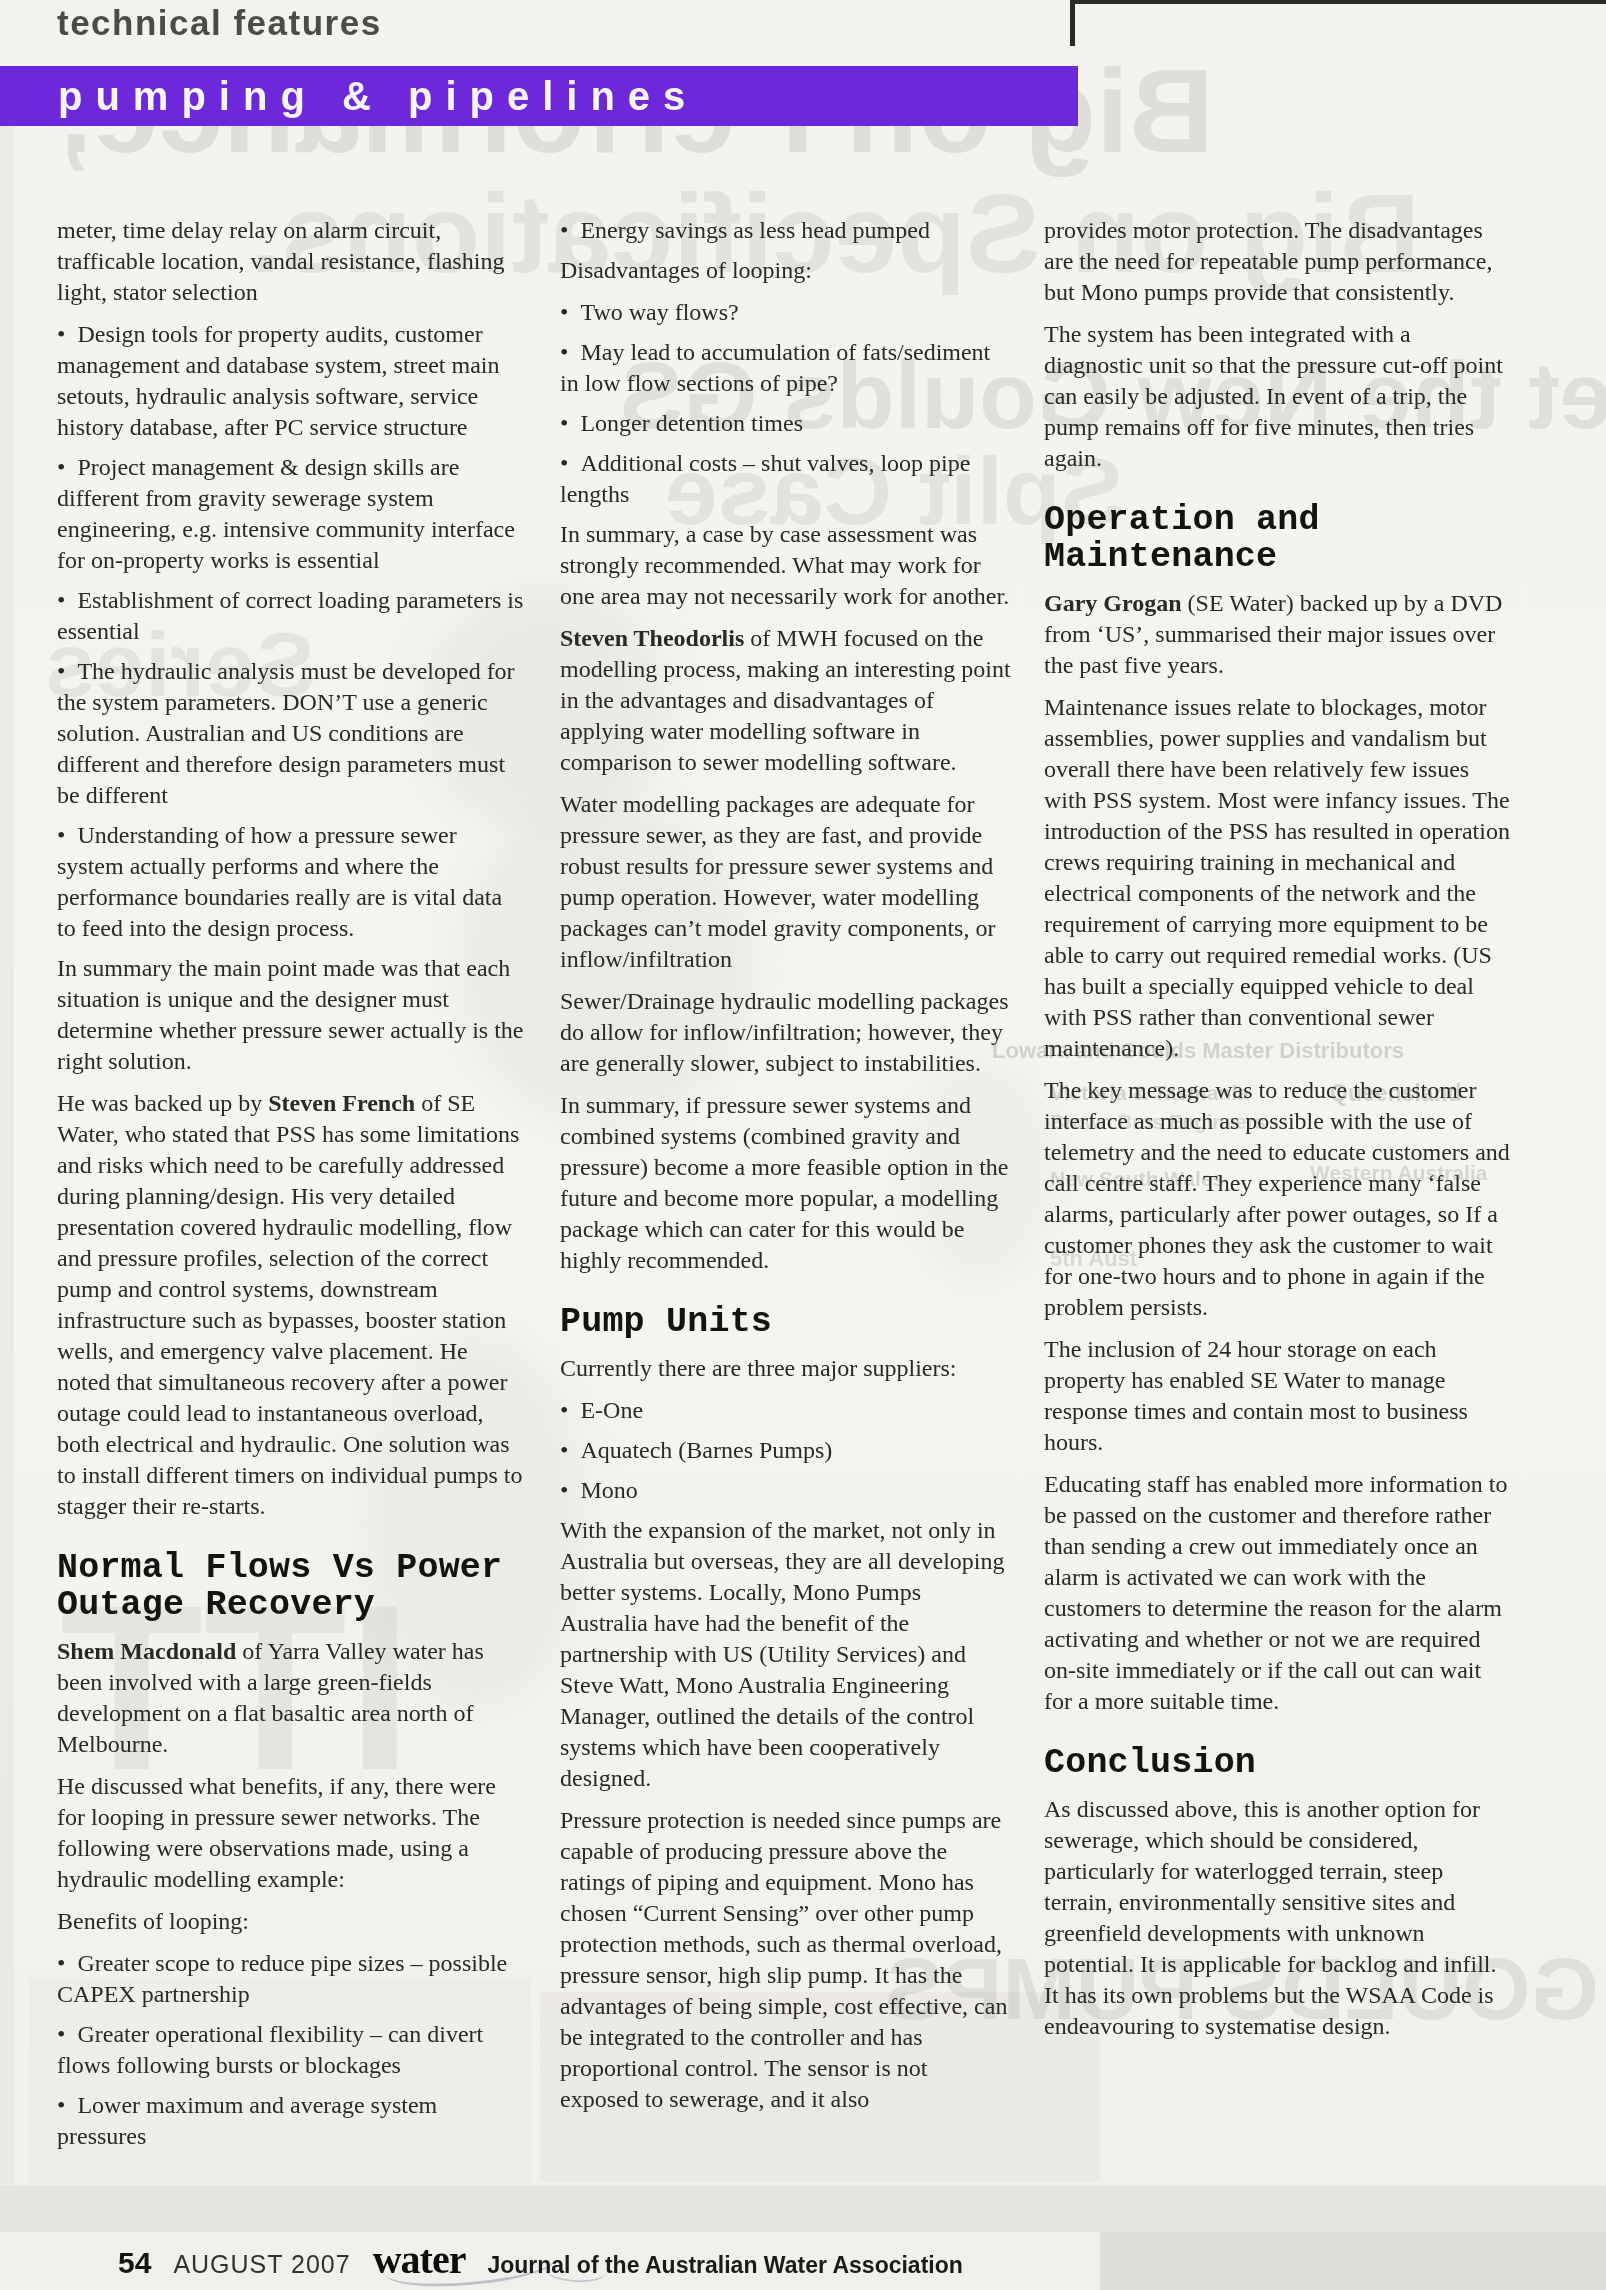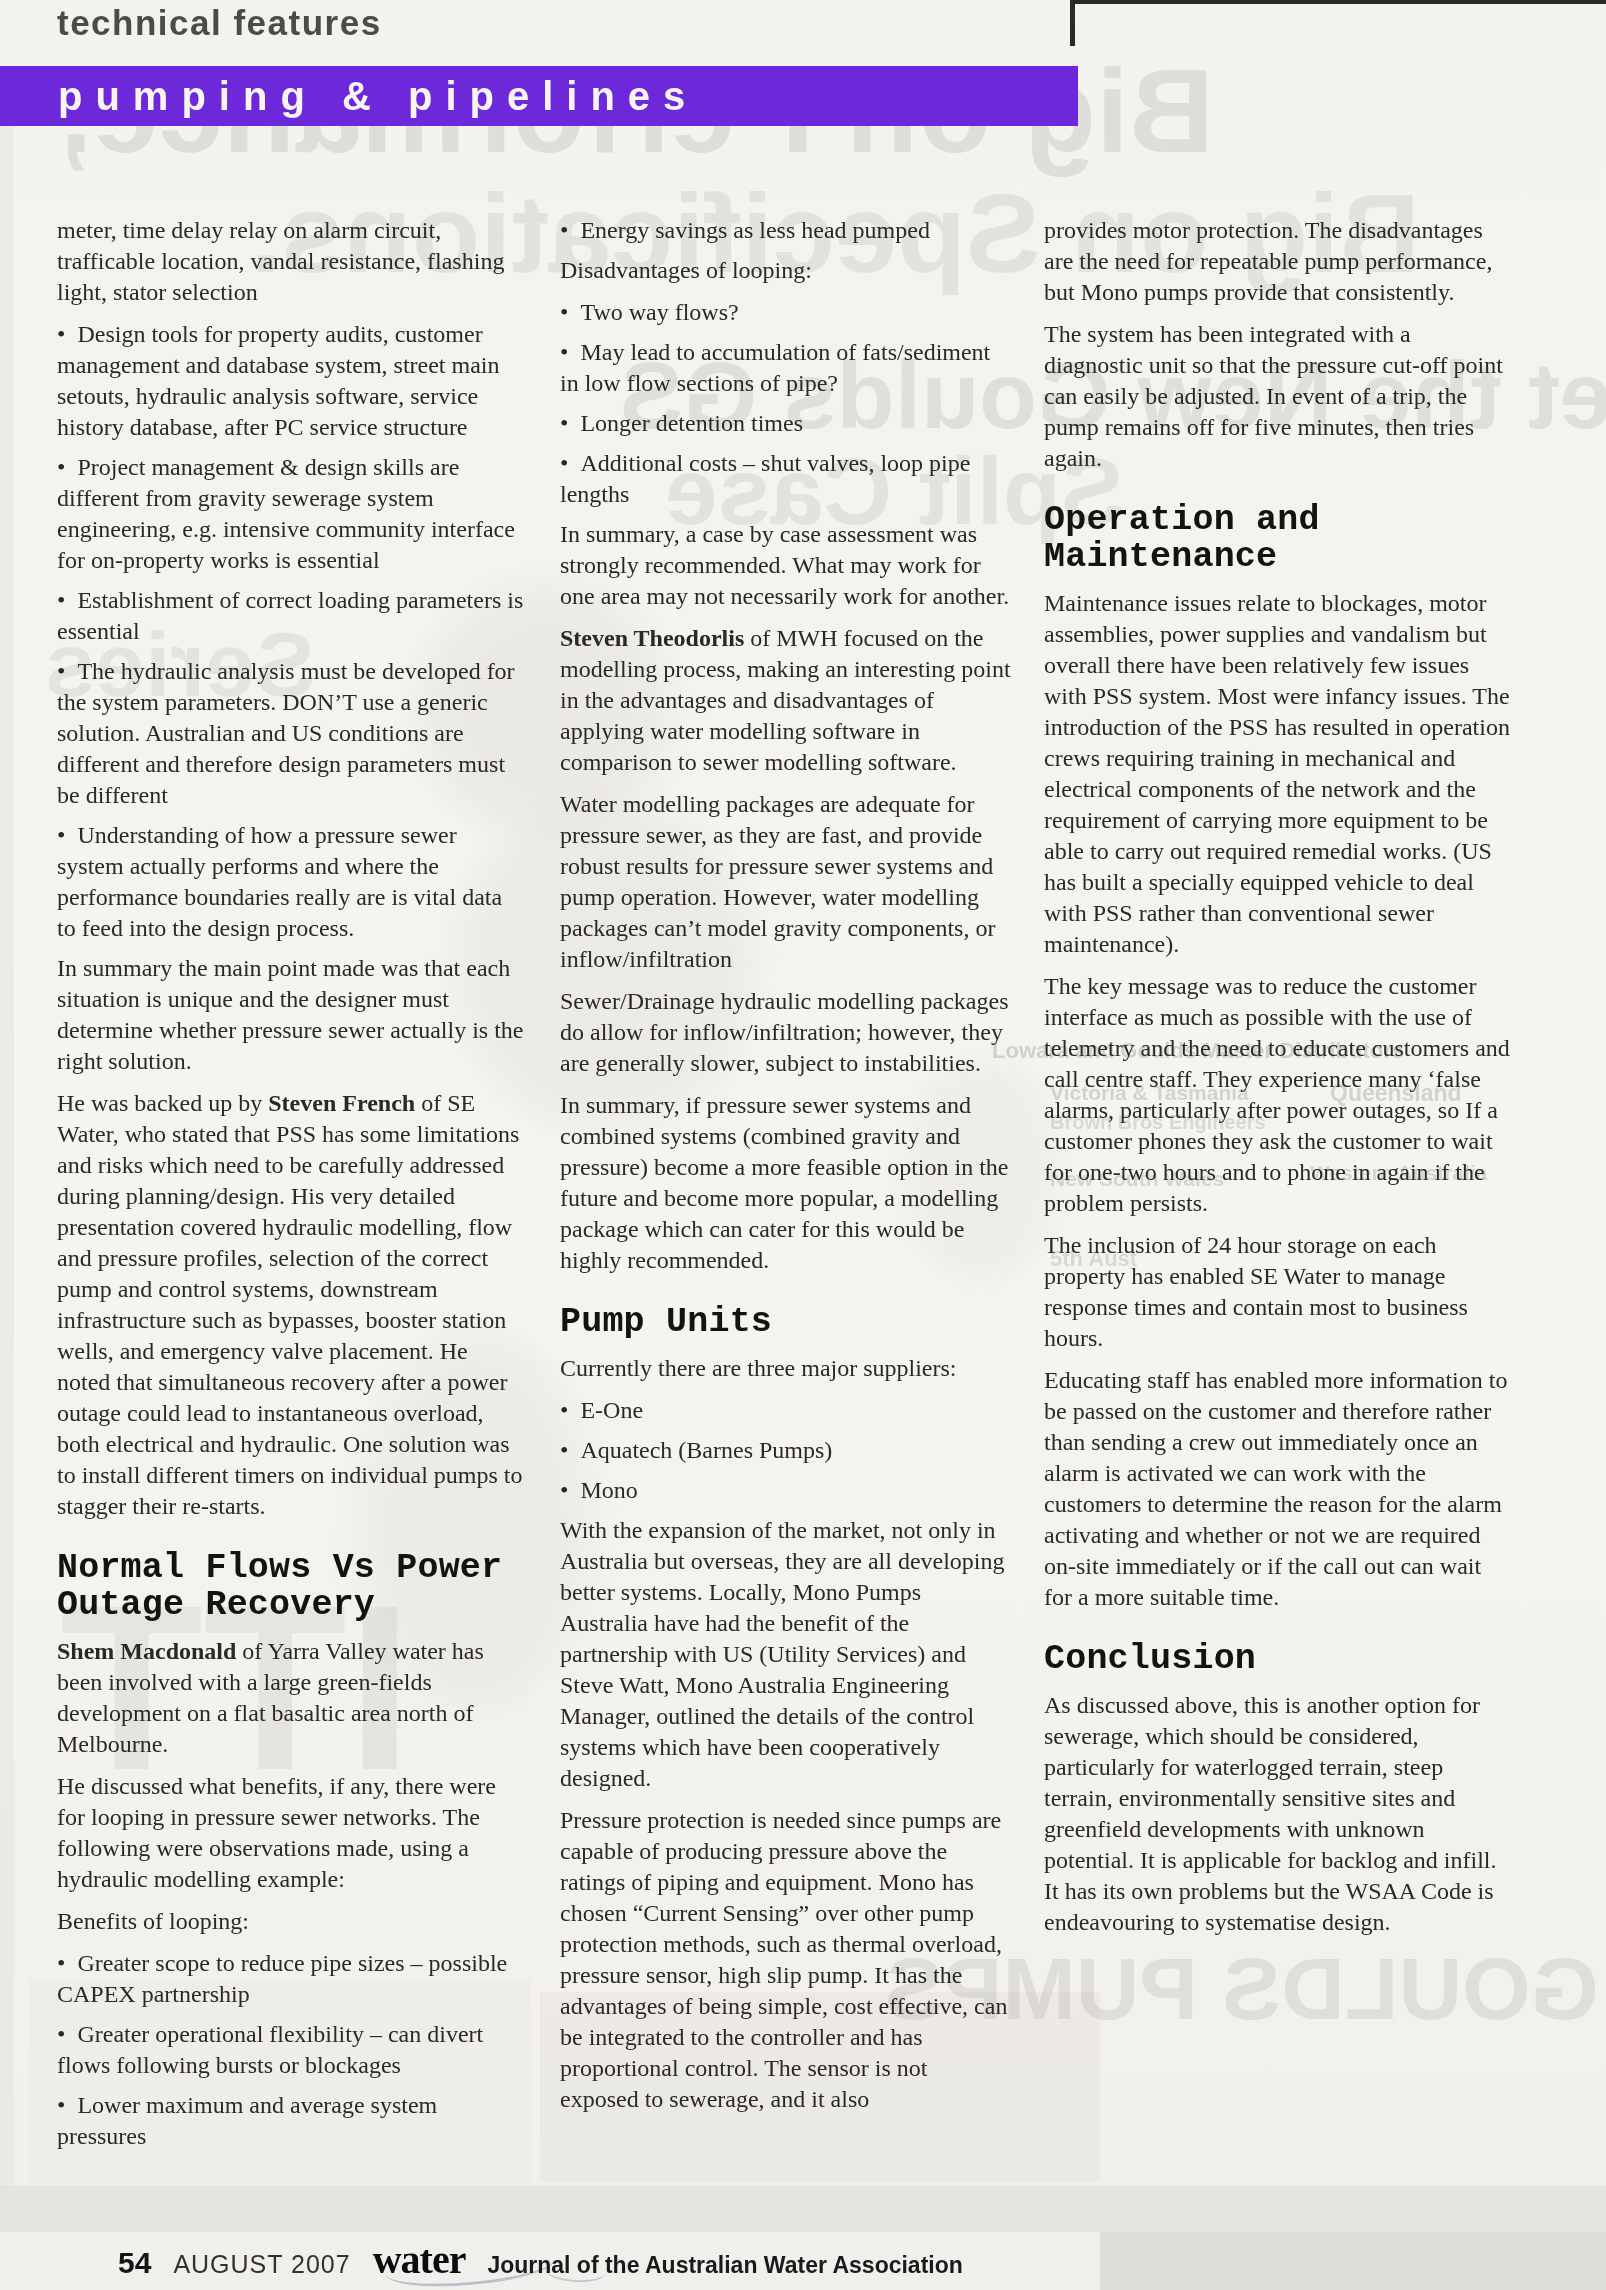--- a/index.html
+++ b/index.html
@@ -152,20 +152,21 @@
     <p class="li">E-One</p>
     <p class="li">Aquatech (Barnes Pumps)</p>
     <p class="li">Mono</p>
     <p class="p">With the expansion of the market, not only in Australia but overseas, they are all developing better systems. Locally, Mono Pumps Australia have had the benefit of the partnership with US (Utility Services) and Steve Watt, Mono Australia Engineering Manager, outlined the details of the control systems which have been cooperatively designed.</p>
     <p class="p">Pressure protection is needed since pumps are capable of producing pressure above the ratings of piping and equipment. Mono has chosen “Current Sensing” over other pump protection methods, such as thermal overload, pressure sensor, high slip pump. It has the advantages of being simple, cost effective, can be integrated to the controller and has proportional control. The sensor is not exposed to sewerage, and it also</p>
   </div>
 <div class="col" id="col3">
     <p class="p">provides motor protection. The disadvantages are the need for repeatable pump performance, but Mono pumps provide that consistently.</p>
     <p class="p">The system has been integrated with a diagnostic unit so that the pressure cut-off point can easily be adjusted. In event of a trip, the pump remains off for five minutes, then tries again.</p>
     <h2>Operation and Maintenance</h2>
+    <p class="p"><strong>Gary Grogan</strong> (SE Water) backed up by a DVD from ‘US’, summarised their major issues over the past five years.</p>
     <p class="p">Maintenance issues relate to blockages, motor assemblies, power supplies and vandalism but overall there have been relatively few issues with PSS system. Most were infancy issues. The introduction of the PSS has resulted in operation crews requiring training in mechanical and electrical components of the network and the requirement of carrying more equipment to be able to carry out required remedial works. (US has built a specially equipped vehicle to deal with PSS rather than conventional sewer maintenance).</p>
     <p class="p">The key message was to reduce the customer interface as much as possible with the use of telemetry and the need to educate customers and call centre staff. They experience many ‘false alarms, particularly after power outages, so If a customer phones they ask the customer to wait for one-two hours and to phone in again if the problem persists.</p>
     <p class="p">The inclusion of 24 hour storage on each property has enabled SE Water to manage response times and contain most to business hours.</p>
     <p class="p">Educating staff has enabled more information to be passed on the customer and therefore rather than sending a crew out immediately once an alarm is activated we can work with the customers to determine the reason for the alarm activating and whether or not we are required on-site immediately or if the call out can wait for a more suitable time.</p>
     <h2>Conclusion</h2>
     <p class="p">As discussed above, this is another option for sewerage, which should be considered, particularly for waterlogged terrain, steep terrain, environmentally sensitive sites and greenfield developments with unknown potential. It is applicable for backlog and infill. It has its own problems but the WSAA Code is endeavouring to systematise design.</p>
   </div>
 
 <div class="footer">
   <span class="pagenum">54</span>

